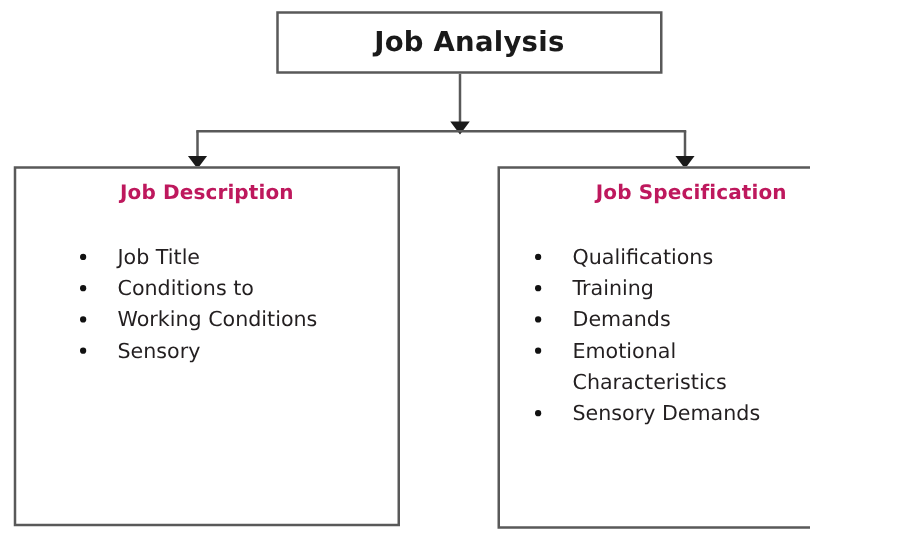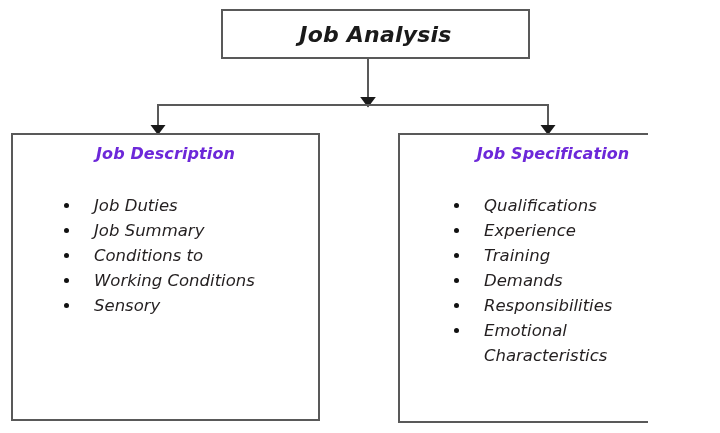--- a/index.html
+++ b/index.html
@@ -10,21 +10,20 @@
   }
   body {
     font-family: "DejaVu Sans", sans-serif;
   }
   #stage {
     position: relative;
     width: 648px;
     height: 433px;
     background: #ffffff;
     overflow: hidden;
-    font-style: italic;
   }
 
   
   #connectors {
     position: absolute;
     left: 0;
     top: 0;
     width: 720px;
     height: 433px;
     pointer-events: none;
@@ -69,33 +68,33 @@
   }
 
   .panel-header {
     position: absolute;
     left: 0;
     right: 0;
     top: 9px;
     text-align: center;
     font-size: 16px;
     font-weight: bold;
-    color: #6d28d9;
+    color: #be185d;
     letter-spacing: 0.1px;
   }
 
   .bullet-list {
     position: absolute;
     top: 58px;
     margin: 0;
     padding: 0;
     list-style: none;
   }
   #left-box .bullet-list { left: 48px; right: 8px; }
-  #right-box .bullet-list { left: 51px; right: 8px; }
+  #right-box .bullet-list { left: 25px; right: 8px; }
 
   .bullet-item {
     position: relative;
     padding-left: 33px;
     font-size: 16.5px;
     line-height: 25px;
     color: #231f20;
     white-space: pre-line;
   }
   .bullet-item::before {
@@ -130,34 +129,32 @@
     <line x1="548" y1="105" x2="548" y2="127" stroke="#595959" stroke-width="2" marker-end="url(#arrowhead)"></line>
   </svg>
 
   <div class="box" id="title-box">
     <span id="title-text">Job Analysis</span>
   </div>
 
   <div class="box" id="left-box">
     <div class="panel-header">Job Description</div>
     <ul class="bullet-list">
-      <li class="bullet-item">Job Duties</li>
-      <li class="bullet-item">Job Summary</li>
+      <li class="bullet-item">Job Title</li>
       <li class="bullet-item">Conditions to</li>
       <li class="bullet-item">Working Conditions</li>
       <li class="bullet-item">Sensory</li>
     </ul>
   </div>
 
   <div class="box" id="right-box">
     <div class="panel-header">Job Specification</div>
     <ul class="bullet-list">
       <li class="bullet-item">Qualifications</li>
-      <li class="bullet-item">Experience</li>
       <li class="bullet-item">Training</li>
       <li class="bullet-item">Demands</li>
-      <li class="bullet-item">Responsibilities</li>
       <li class="bullet-item">Emotional
 Characteristics</li>
+      <li class="bullet-item">Sensory Demands</li>
     </ul>
   </div>
 
 </div>
 
 </body></html>

